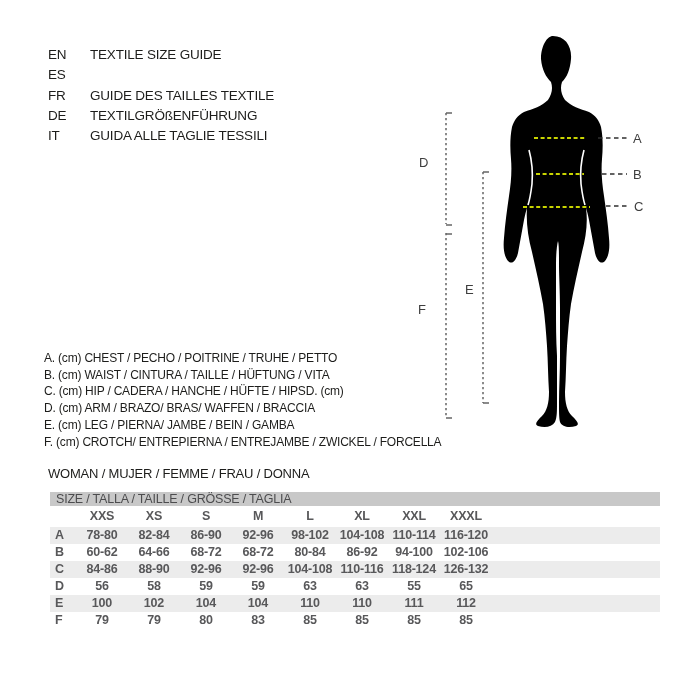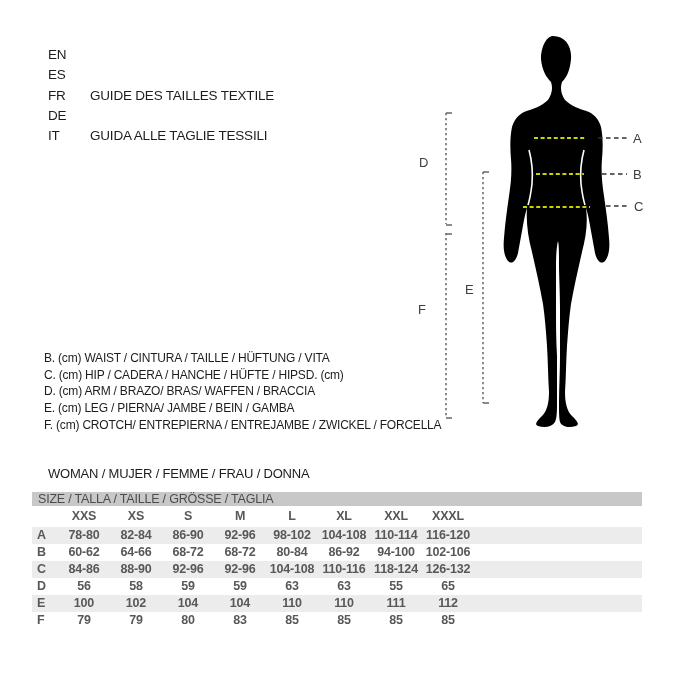--- a/index.html
+++ b/index.html
@@ -14,48 +14,50 @@
   
   .figure-svg{position:absolute;left:395px;top:20px;}
 
   
   .legend{position:absolute;left:44px;top:350px;font-size:12px;line-height:16.7px;letter-spacing:-0.2px;white-space:nowrap;}
 
   
   .audience{position:absolute;left:48px;top:466px;font-size:13px;letter-spacing:-0.2px;white-space:nowrap;}
 
   
-  .size-table{position:absolute;left:32px;top:492px;width:610px;font-size:12.5px;color:#58585a;letter-spacing:-0.2px;}
+  .size-table{position:absolute;left:50px;top:492px;width:610px;font-size:12.5px;color:#58585a;letter-spacing:-0.2px;}
   .band{height:14px;line-height:14px;background:#c8c8c8;color:#4c4c4e;padding-left:6px;font-size:12.5px;}
   .thead,.trow{display:grid;grid-template-columns:26px repeat(8,52px) 1fr;font-weight:bold;}
   .thead{height:21px;line-height:21px;}
   .trow{height:17px;line-height:17px;}
   .trow.alt{background:#ececec;}
   .tkey{padding-left:5px;text-align:left;}
   .tcell{text-align:center;}
   .tfill{}
 </style>
 </head>
 <body>
 
 <div class="page">
 
   <div class="lang-list" id="langList">
       <div class="lang-row">
         <span class="lang-code">EN</span>
+        <span class="lang-label">TEXTILE SIZE GUIDE</span>
       </div>
       <div class="lang-row">
         <span class="lang-code">ES</span>
       </div>
       <div class="lang-row">
         <span class="lang-code">FR</span>
         <span class="lang-label">GUIDE DES TAILLES TEXTILE</span>
       </div>
       <div class="lang-row">
         <span class="lang-code">DE</span>
+        <span class="lang-label">TEXTILGRÖßENFÜHRUNG</span>
       </div>
       <div class="lang-row">
         <span class="lang-code">IT</span>
         <span class="lang-label">GUIDA ALLE TAGLIE TESSILI</span>
       </div>
     </div>
 
   <svg class="figure-svg" width="270" height="415" viewBox="395 20 270 415" xmlns="http://www.w3.org/2000/svg">
 
     <path fill="#000000" d="
@@ -106,20 +108,21 @@
       <text x="633" y="143">A</text>
       <text x="633" y="179">B</text>
       <text x="634" y="211">C</text>
       <text x="419" y="167">D</text>
       <text x="465" y="294">E</text>
       <text x="418" y="314">F</text>
     </g>
   </svg>
 
   <div class="legend" id="legendList">
+      <div class="legend-line">A. (cm) CHEST / PECHO / POITRINE / TRUHE / PETTO</div>
       <div class="legend-line">B. (cm) WAIST / CINTURA / TAILLE / HÜFTUNG / VITA</div>
       <div class="legend-line">C. (cm) HIP / CADERA / HANCHE / HÜFTE / HIPSD. (cm)</div>
       <div class="legend-line">D. (cm) ARM / BRAZO/ BRAS/ WAFFEN / BRACCIA</div>
       <div class="legend-line">E. (cm) LEG / PIERNA/ JAMBE / BEIN / GAMBA</div>
       <div class="legend-line">F. (cm) CROTCH/ ENTREPIERNA / ENTREJAMBE / ZWICKEL / FORCELLA</div>
     </div>
 
   <div class="audience">WOMAN / MUJER / FEMME / FRAU / DONNA</div>
 
   <div class="size-table">

